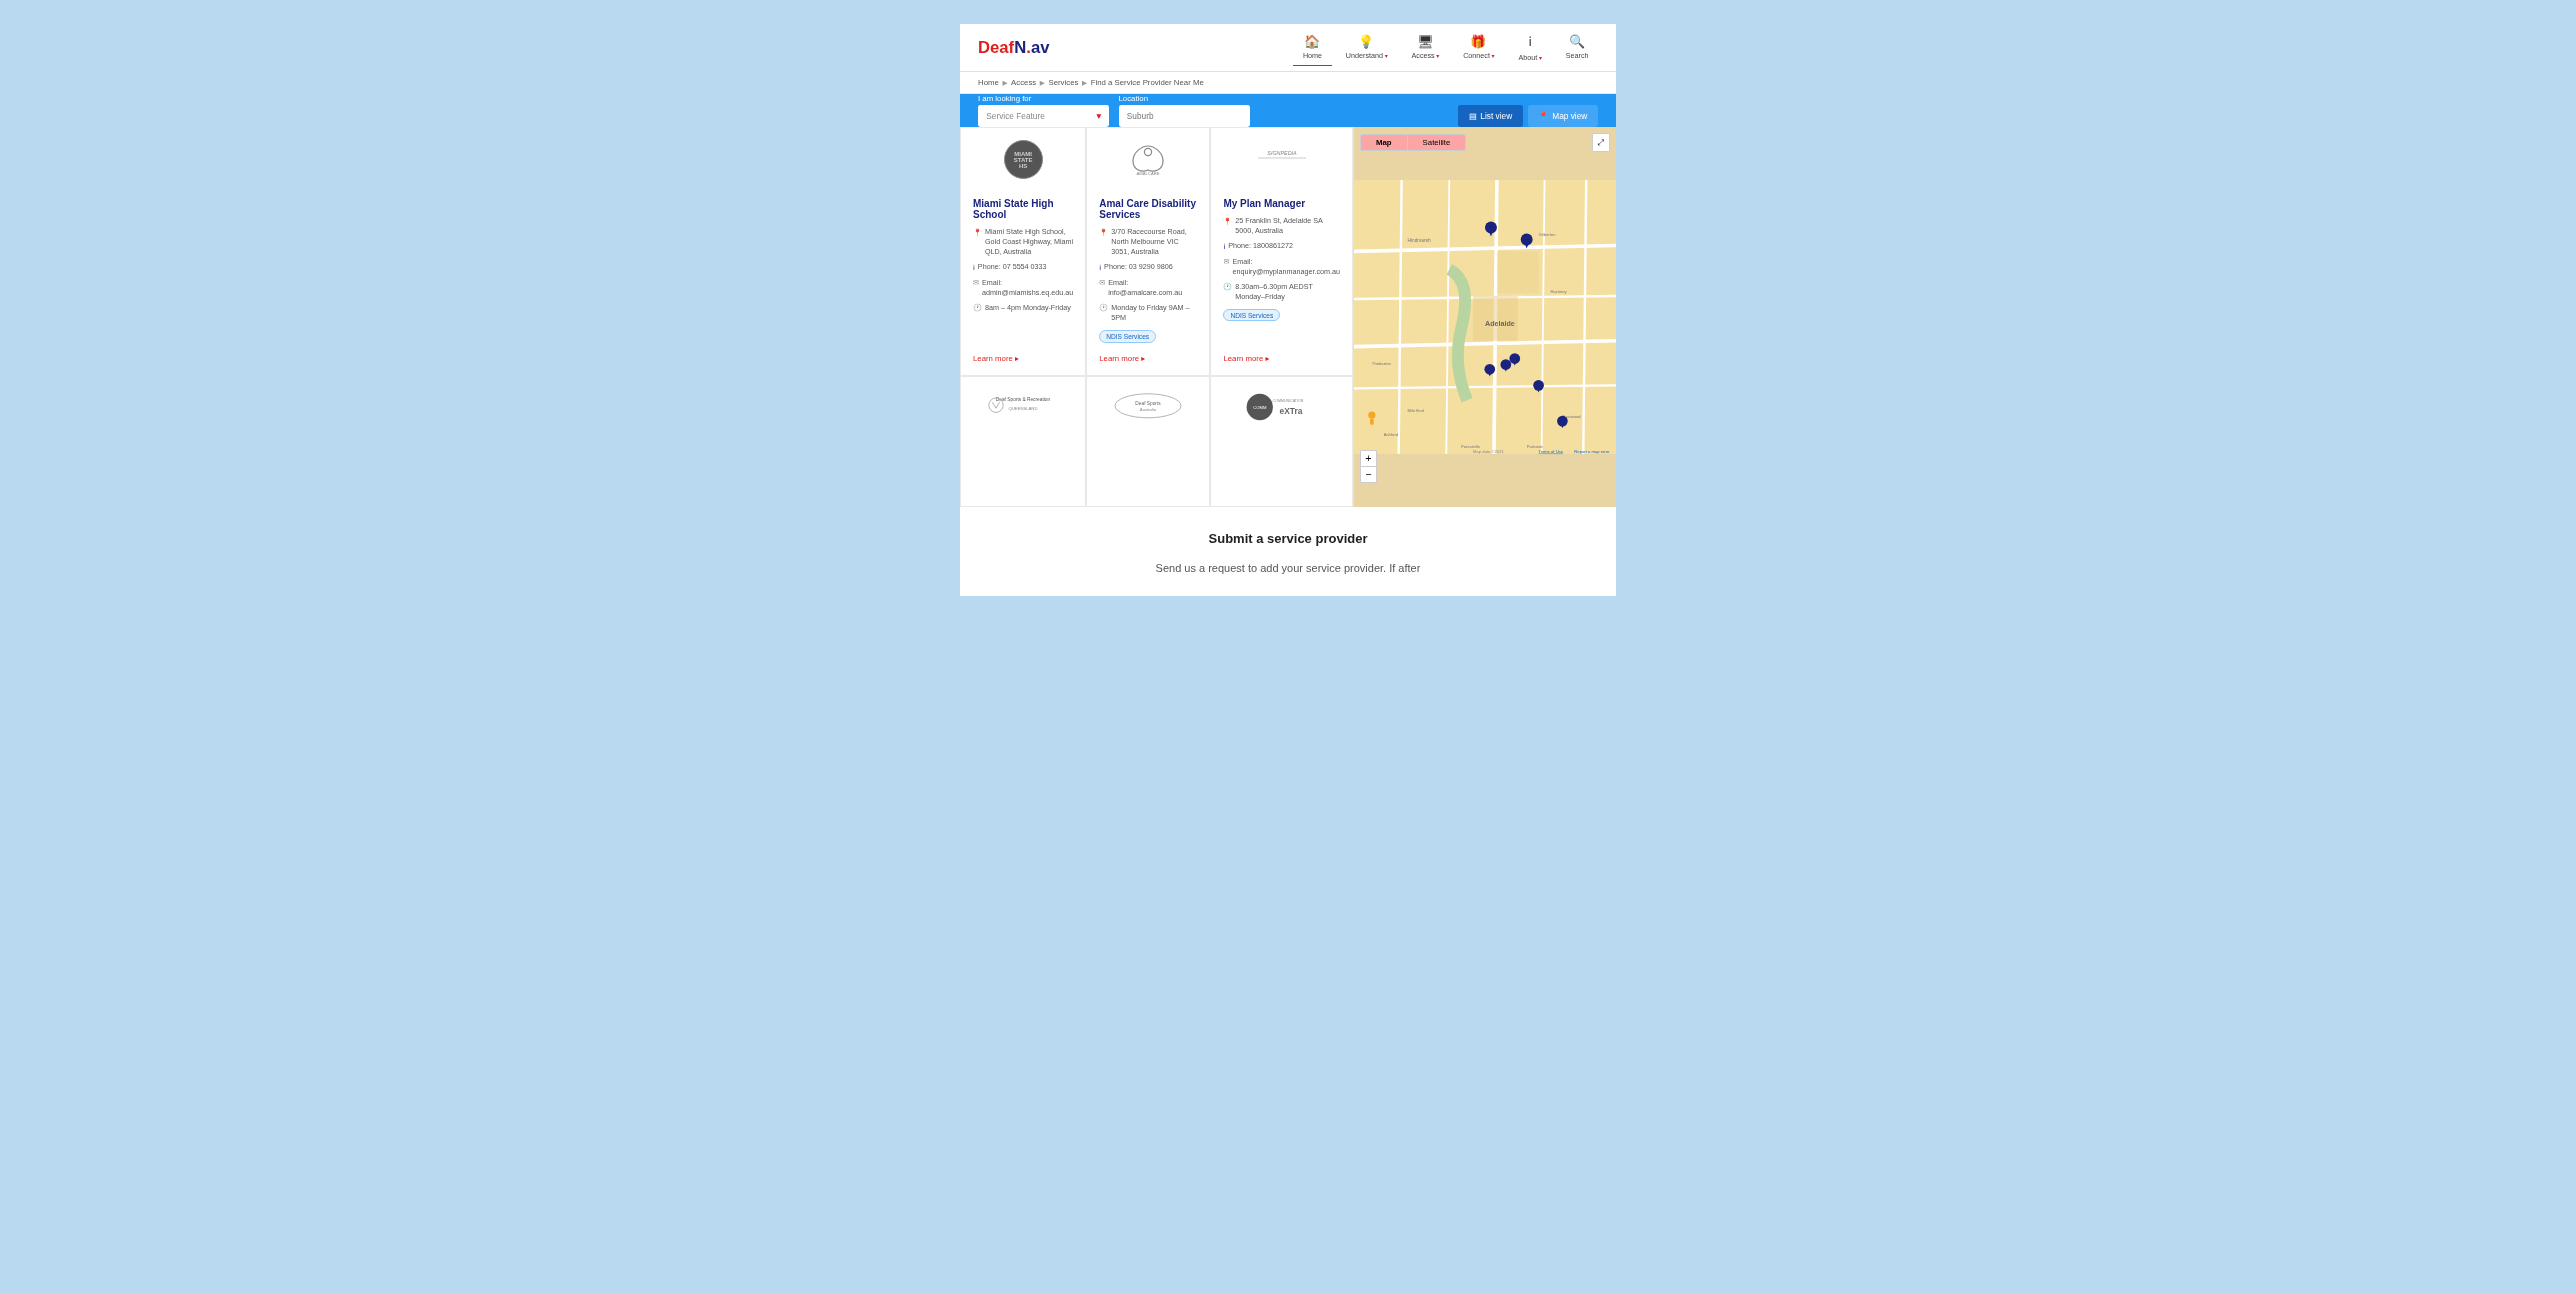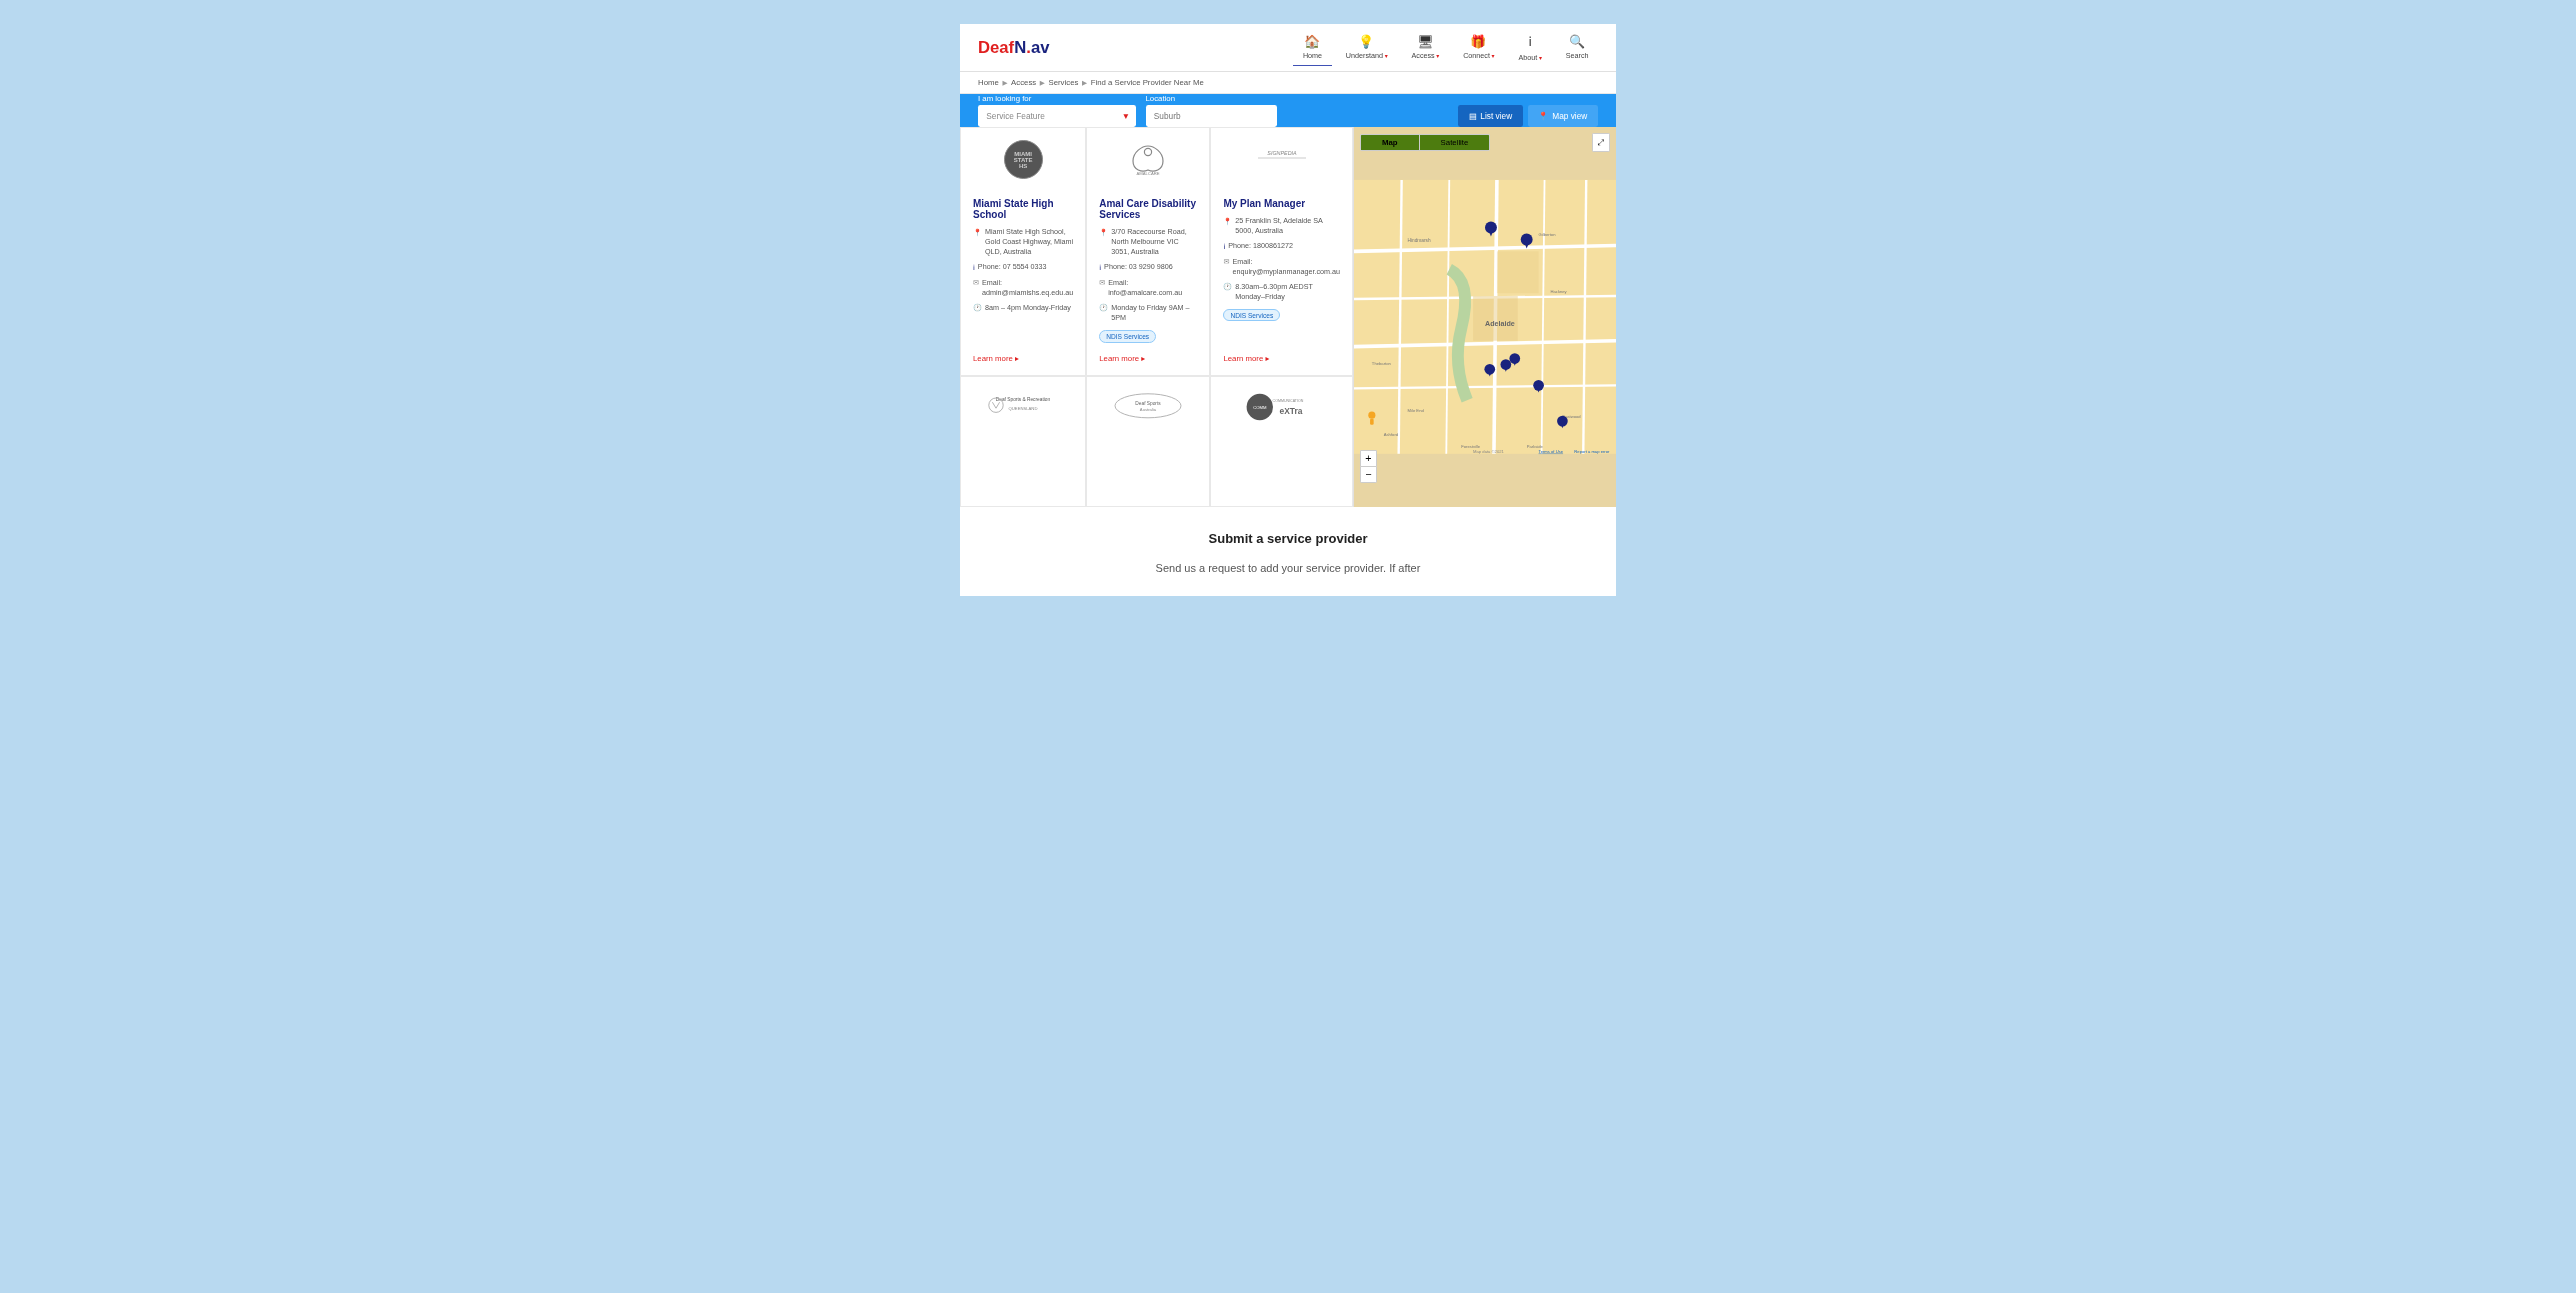--- a/index.html
+++ b/index.html
@@ -104,21 +104,21 @@
     .search-input-wrap select,
     .search-input-wrap input {
       padding: 6px 8.3px;
       font-size: 8.3px;
       border: none;
       border-radius: 2.4px;
       outline: none;
       background: #fff;
     }
     .search-input-wrap select {
-      width: 158px;
+      width: 131px;
       appearance: none;
       padding-right: 19px;
       color: #888;
     }
     .search-input-wrap .dropdown-arrow {
       position: absolute;
       right: 6px;
       color: #e02020;
       pointer-events: none;
       font-size: 8.3px;
@@ -246,24 +246,24 @@
       z-index: 10;
     }
     .map-type-btns {
       display: flex;
       background: #fff;
       border: 0.6px solid #ccc;
       border-radius: 1.2px;
       overflow: hidden;
     }
     .map-type-btn {
-      padding: 3px 21px;
+      padding: 3px 15px;
       font-size: 7.8px;
       cursor: pointer;
-      background: #4d7c0f;
+      background: #fca5a5;
       border: none;
       border-right: 0.6px solid #ccc;
     }
     .map-type-btn:last-child { border-right: none; }
     .map-type-btn.active { font-weight: bold; }
     .map-expand-btn {
       background: #fff;
       border: 0.6px solid #ccc;
       border-radius: 1.2px;
       padding: 3px 4.8px;

